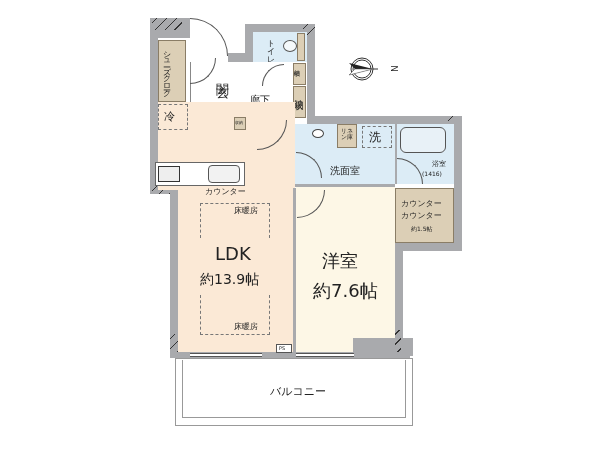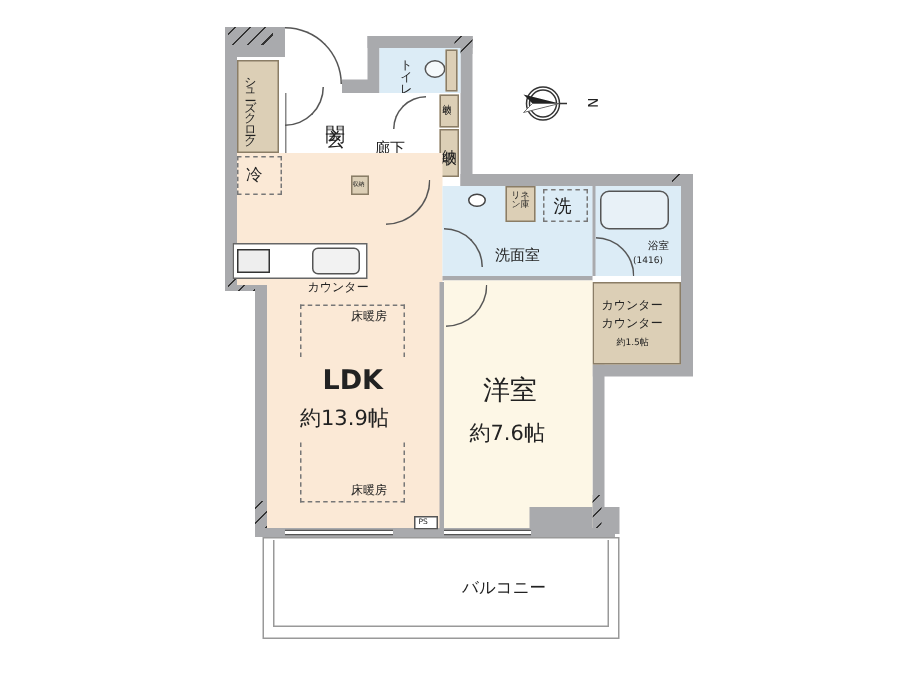--- a/index.html
+++ b/index.html
@@ -17,21 +17,21 @@
   .hatch{background:repeating-linear-gradient(135deg,#a9aaad 0 3px,#333 3px 4px,#a9aaad 4px 7px);}
   .door-arc{border:1px solid #555;border-radius:0 100% 0 0;border-left:none;border-bottom:none;}
 </style>
 </head>
 <body>
 
 <div class="abs" style="left:0;top:0;width:600px;height:450px;">
 
   <div class="abs" style="left:175px;top:358px;width:238px;height:68px;border:1.5px solid #999;"></div>
   <div class="abs" style="left:182px;top:360px;width:224px;height:58px;border:1.5px solid #999;border-top:none;"></div>
-  <span class="lbl" style="left:270px;top:386px;font-size:11px;margin-left:38px;">バルコニー</span>
+  <span class="lbl" style="left:270px;top:386px;font-size:11px;">バルコニー</span>
 
   <div class="abs wall" style="left:150px;top:18px;width:8px;height:175px;"></div>
   <div class="abs wall" style="left:150px;top:18px;width:40px;height:12px;"></div>
   <div class="abs hatch" style="left:152px;top:18px;width:30px;height:14px;"></div>
 
   <div class="abs wall" style="left:150px;top:30px;width:40px;height:8px;"></div>
 
   <div class="abs wall" style="left:228px;top:53px;width:22px;height:10px;"></div>
 
   <div class="abs wall" style="left:245px;top:24px;width:70px;height:8px;"></div>
@@ -89,21 +89,21 @@
 
   <div class="abs" style="left:155px;top:162px;width:90px;height:24px;background:#fff;border:1px solid #666;"></div>
   <div class="abs" style="left:158px;top:166px;width:22px;height:16px;border:1px solid #333;background:#eee;"></div>
   <div class="abs" style="left:208px;top:165px;width:32px;height:18px;border:1.5px solid #555;border-radius:4px;background:#f2f2f2;"></div>
   <span class="lbl" style="left:205px;top:188px;font-size:8px;">カウンター</span>
 
   <div class="abs dot-box" style="left:200px;top:203px;width:70px;height:35px;border-bottom:none;"></div>
   <span class="lbl" style="left:234px;top:207px;font-size:8px;">床暖房</span>
   <div class="abs dot-box" style="left:200px;top:295px;width:70px;height:40px;border-top:none;"></div>
   <span class="lbl" style="left:234px;top:323px;font-size:8px;">床暖房</span>
-  <span class="lbl" style="left:215px;top:245px;font-size:18px;font-weight:bold;">LDK</span>
+  <span class="lbl" style="left:215px;top:245px;font-size:18px;">LDK</span>
   <span class="lbl" style="left:200px;top:272px;font-size:14px;">約13.9帖</span>
 
   <div class="abs wall" style="left:293px;top:188px;width:3px;height:164px;"></div>
   <div class="abs" style="left:276px;top:344px;width:16px;height:9px;border:1px solid #555;background:#fff;"></div>
   <span class="lbl" style="left:279px;top:346px;font-size:5px;">PS</span>
 
   <div class="abs room-wet" style="left:295px;top:124px;width:100px;height:60px;"></div>
   <div class="abs" style="left:312px;top:129px;width:12px;height:9px;border:1.5px solid #444;border-radius:50%;background:#fff;"></div>
   <div class="abs storage" style="left:337px;top:124px;width:20px;height:24px;"></div>
   <span class="lbl" style="left:338px;top:128px;font-size:6px;white-space:normal;width:18px;text-align:center;">リネン庫</span>
@@ -120,21 +120,21 @@
   <div class="abs door-arc" style="left:397px;top:158px;width:26px;height:26px;"></div>
 
   <div class="abs storage" style="left:395px;top:188px;width:59px;height:55px;"></div>
   <span class="lbl" style="left:401px;top:200px;font-size:8px;">カウンター</span>
   <span class="lbl" style="left:401px;top:212px;font-size:8px;">カウンター</span>
   <span class="lbl" style="left:411px;top:226px;font-size:6px;">約1.5帖</span>
 
   <div class="abs room-bed" style="left:296px;top:187px;width:99px;height:165px;"></div>
   <div class="abs door-arc" style="left:297px;top:190px;width:28px;height:28px;transform:scaleY(-1);"></div>
   <span class="lbl" style="left:322px;top:252px;font-size:18px;">洋室</span>
-  <span class="lbl" style="left:313px;top:282px;font-size:14px;">約7.6帖</span>
+  <span class="lbl" style="left:313px;top:282px;font-size:18px;">約7.6帖</span>
   <div class="abs wall" style="left:353px;top:338px;width:42px;height:15px;"></div>
 
   <div class="abs" style="left:345px;top:55px;width:34px;height:28px;">
     <svg width="34" height="28" viewBox="0 0 34 28">
       <circle cx="17" cy="14" r="11" fill="none" stroke="#333" stroke-width="1"></circle>
       <circle cx="17" cy="14" r="9" fill="none" stroke="#333" stroke-width="1"></circle>
       <polygon points="4,8 28,14 4,20 10,14" fill="#222"></polygon>
       <polygon points="10,14 28,14 4,20" fill="#fff" stroke="#555" stroke-width="0.5"></polygon>
       <line x1="28" y1="14" x2="33" y2="14" stroke="#333" stroke-width="1"></line>
     </svg>

